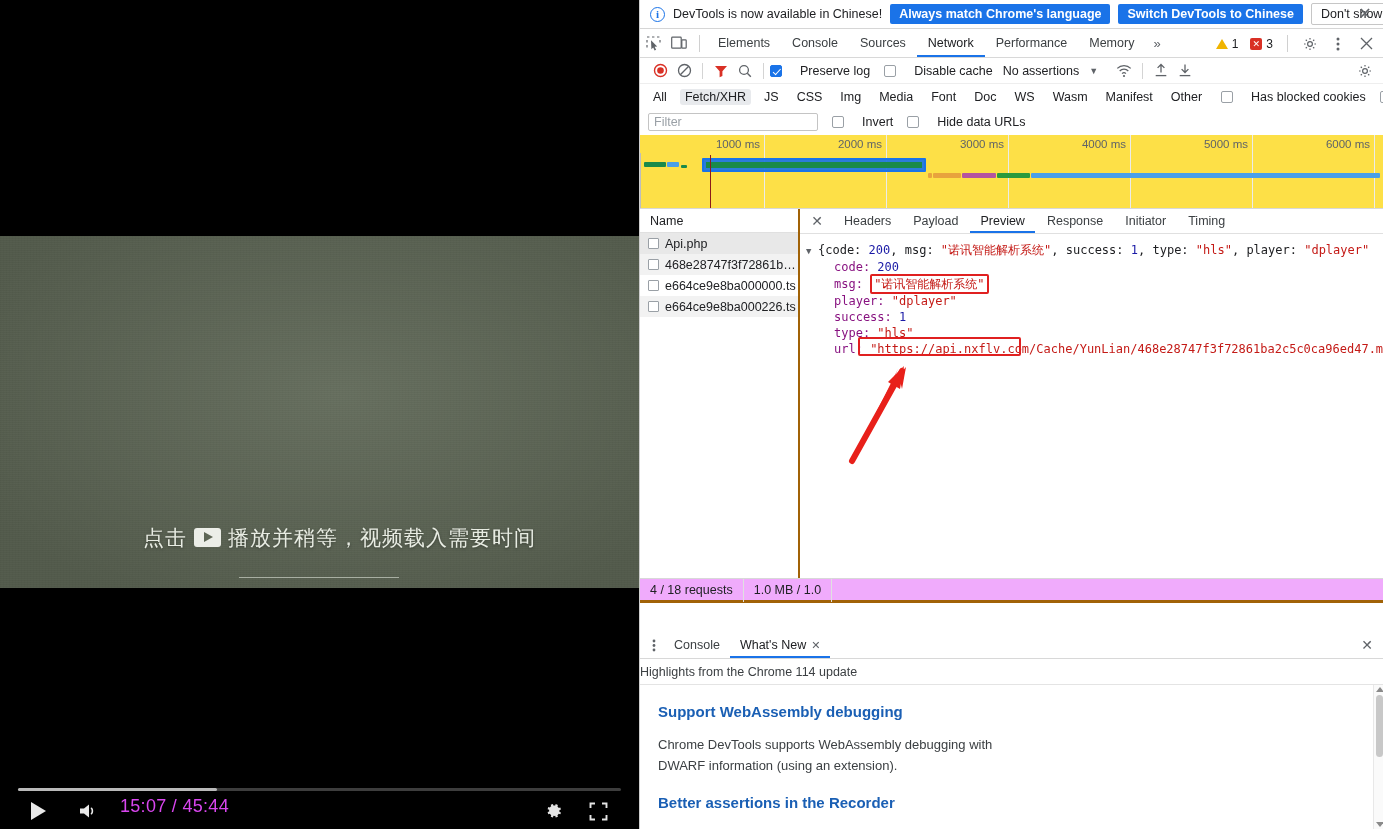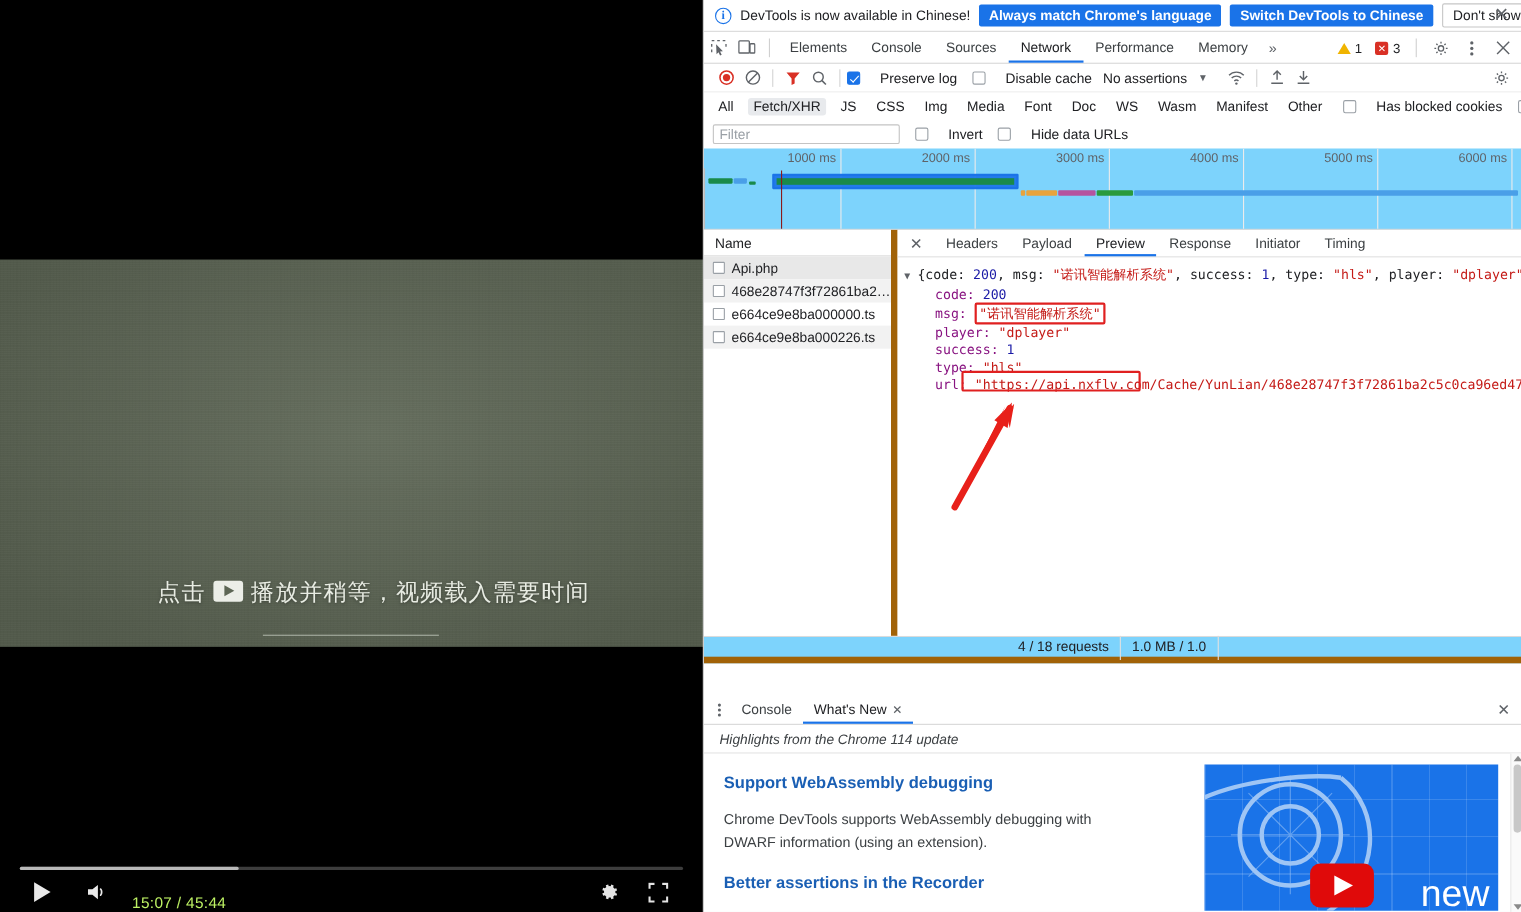--- a/index.html
+++ b/index.html
@@ -74,22 +74,22 @@
   }
   #btn-play { left: 27px; width: 22px; }
   #btn-play .tri {
     width:0;height:0;border-left:15px solid #e9e9e9;
     border-top:9px solid transparent;border-bottom:9px solid transparent;
   }
   #btn-vol { left: 76px; width: 26px; }
   #btn-settings { left: 541px; width: 26px; }
   #btn-fullscreen { left: 585px; width: 26px; }
   #time-display {
-    position: absolute; left: 120px; top: 16px;
-    color: #bef264; font-size: 14px; letter-spacing: .3px;
+    position: absolute; left: 120px; top: 0;
+    color: #d946ef; font-size: 18px; letter-spacing: .3px;
   }
 
   
   #devtools {
     position: absolute; left: 639px; top: 0; width: 744px; height: 829px;
     background: #fff; font-size: 12px; color: #202124;
     border-left: 1px solid #cdcdcd;
   }
 
   
@@ -196,40 +196,40 @@
   }
   .type-chip.active { background:#e8eaed; }
   #type-row .cb { margin-left: 6px; }
 
   
   #third-row { height: 24px; display:flex; align-items:center; padding-left: 8px; border-bottom:1px solid #e0e0e0; }
 
   
   #overview {
     position: relative; height: 74px; border-bottom: 1px solid #d8d8d8;
-    background: #7dd3fc; overflow: hidden;
+    background: #fde047; overflow: hidden;
   }
   .ov-tick {
     position:absolute; top:0; height:74px; width:1px; background:#ebebeb;
   }
   .ov-tick-label {
     position:absolute; top:3px; font-size:11.5px; color:#5f6368;
     transform: translateX(-100%); padding-right: 4px; white-space:nowrap;
   }
   .ov-bar { position:absolute; height:5px; border-radius:1px; }
   #ov-redline { position:absolute; top:20px; height:54px; width:1px; background:#8b1a1a; }
   #ov-selection {
     position:absolute; border:2px solid #1a73e8; background: rgba(26,115,232,.92);
     border-radius:1px;
   }
   #ov-left-border { position:absolute; left:0; top:18px; width:1px; height:56px; background:#bdbdbd; }
 
   
   #net-body { position:relative; height:370px; display:flex; border-bottom:1px solid #d8d8d8; }
-  #req-list { width: 176px; border-right: 6px solid #a16207; background:#fff; flex:none; }
+  #req-list { width: 160px; border-right: 2px solid #a16207; background:#fff; flex:none; }
   #req-header {
     height: 24px; border-bottom:1px solid #e0e0e0; display:flex; align-items:center;
     padding-left: 10px; font-size:12.5px; color:#202124; background:#fff;
   }
   .req-row {
     height: 21px; display:flex; align-items:center; gap:6px; padding-left:8px;
     font-size:12.5px; color:#202124; cursor:pointer; white-space:nowrap; overflow:hidden;
   }
   .req-row:nth-child(odd) { background:#f2f2f2; }
   .req-row.selected { background:#e8e8e8; }
@@ -268,23 +268,22 @@
     padding: 0 2px; margin: -1px 0;
   }
   #url-hl {
     position:absolute; left: 58px; top: 128px; width: 163px; height: 19px;
     border: 2.5px solid #e02020; border-radius: 2px; pointer-events:none;
   }
   #arrow-svg { position:absolute; left:40px; top:140px; pointer-events:none; }
 
   
   #net-status {
-    height: 24px; display:flex; align-items:center; border-bottom:6px solid #a16207;
-    background:#7dd3fc;
-    justify-content:center;
+    height: 24px; display:flex; align-items:center; border-bottom:3px solid #a16207;
+    background:#f0abfc;
   }
   .ns-cell {
     padding: 0 10px; font-size:12.5px; color:#202124; height:24px; line-height:24px;
     border-right:1px solid #e0e0e0; white-space:nowrap;
   }
 
   
   #drawer { position:absolute; left:0; bottom:0; width:744px; height:197px; background:#fff; }
   #drawer-tabs {
     position:relative; height: 27px; border-bottom:1px solid #d8d8d8; display:flex; align-items:center;
@@ -296,22 +295,22 @@
   }
   .dw-tab { padding:0 10px; height:26px; line-height:26px; font-size:12.5px; color:#3c4043; cursor:pointer; white-space:nowrap; }
   .dw-tab.active { color:#202124; border-bottom:2px solid #1a73e8; }
   .dw-tab-close { margin-left:5px; font-size:11px; color:#5f6368; }
   #drawer-close {
     position:absolute; right:8px; top:50%; transform:translateY(-50%);
     width:18px;height:18px;display:flex;align-items:center;justify-content:center;
     font-size:14px; color:#5f6368; cursor:pointer;
   }
   #wn-subtitle {
-    height: 26px; line-height: 26px; padding-left: 14px; font-size: 12.5px;
-    color: #3c4043; border-bottom: 1px solid #e4e4e4; background:#fff;font-style:italic;
+    height: 26px; line-height: 26px; font-size: 12.5px;
+    color: #3c4043; border-bottom: 1px solid #e4e4e4; background:#fff;
   }
   #wn-content { position:relative; height: 143px; padding: 18px 20px 0 18px; overflow:hidden; }
   .wn-h { font-size: 15px; font-weight: bold; color:#1a5fb4; margin-bottom: 14px; }
   .wn-p { font-size: 13px; color:#3c4043; line-height: 21px; width: 380px; margin-bottom: 18px; }
   #wn-thumb {
     position:absolute; right: 22px; top: 10px; width: 267px; height: 134px;
     background: #1a73e8; overflow:hidden;
   }
   .wn-grid {
     position:absolute; inset:0;
@@ -690,36 +689,20 @@
         <div id="drawer-close">✕</div>
       </div>
 
       <div id="wn-subtitle">Highlights from the Chrome 114 update</div>
 
       <div id="wn-content">
         <div class="wn-h">Support WebAssembly debugging</div>
         <div class="wn-p">Chrome DevTools supports WebAssembly debugging with DWARF information (using an extension).</div>
         <div class="wn-h">Better assertions in the Recorder</div>
 
-        <div id="wn-thumb">
-          <div class="wn-grid"></div>
-          <svg width="267" height="134" viewBox="0 0 267 134" style="position:absolute;inset:0;" aria-hidden="true">
-            <g stroke="#9ec5f5" stroke-width="4" fill="none">
-              <circle cx="78" cy="64" r="46"></circle>
-              <circle cx="78" cy="64" r="26"></circle>
-              <path d="M124 12 C162 42 160 104 112 134"></path>
-              <path d="M0 30 C36 14 96 8 124 12"></path>
-            </g>
-            <g stroke="#9ec5f5" stroke-width="1" opacity=".55">
-              <path d="M78 10 V118 M24 64 H132 M40 26 L116 102 M116 26 L40 102"></path>
-            </g>
-          </svg>
-          <div id="wn-play"></div>
-          <div id="wn-new">new</div>
-        </div>
       </div>
 
       <div id="drawer-scroll">
         <div class="sc-arrow" id="sc-up"></div>
         <div class="thumb"></div>
         <div class="sc-arrow" id="sc-down"></div>
       </div>
     </div>
 
   </div>

